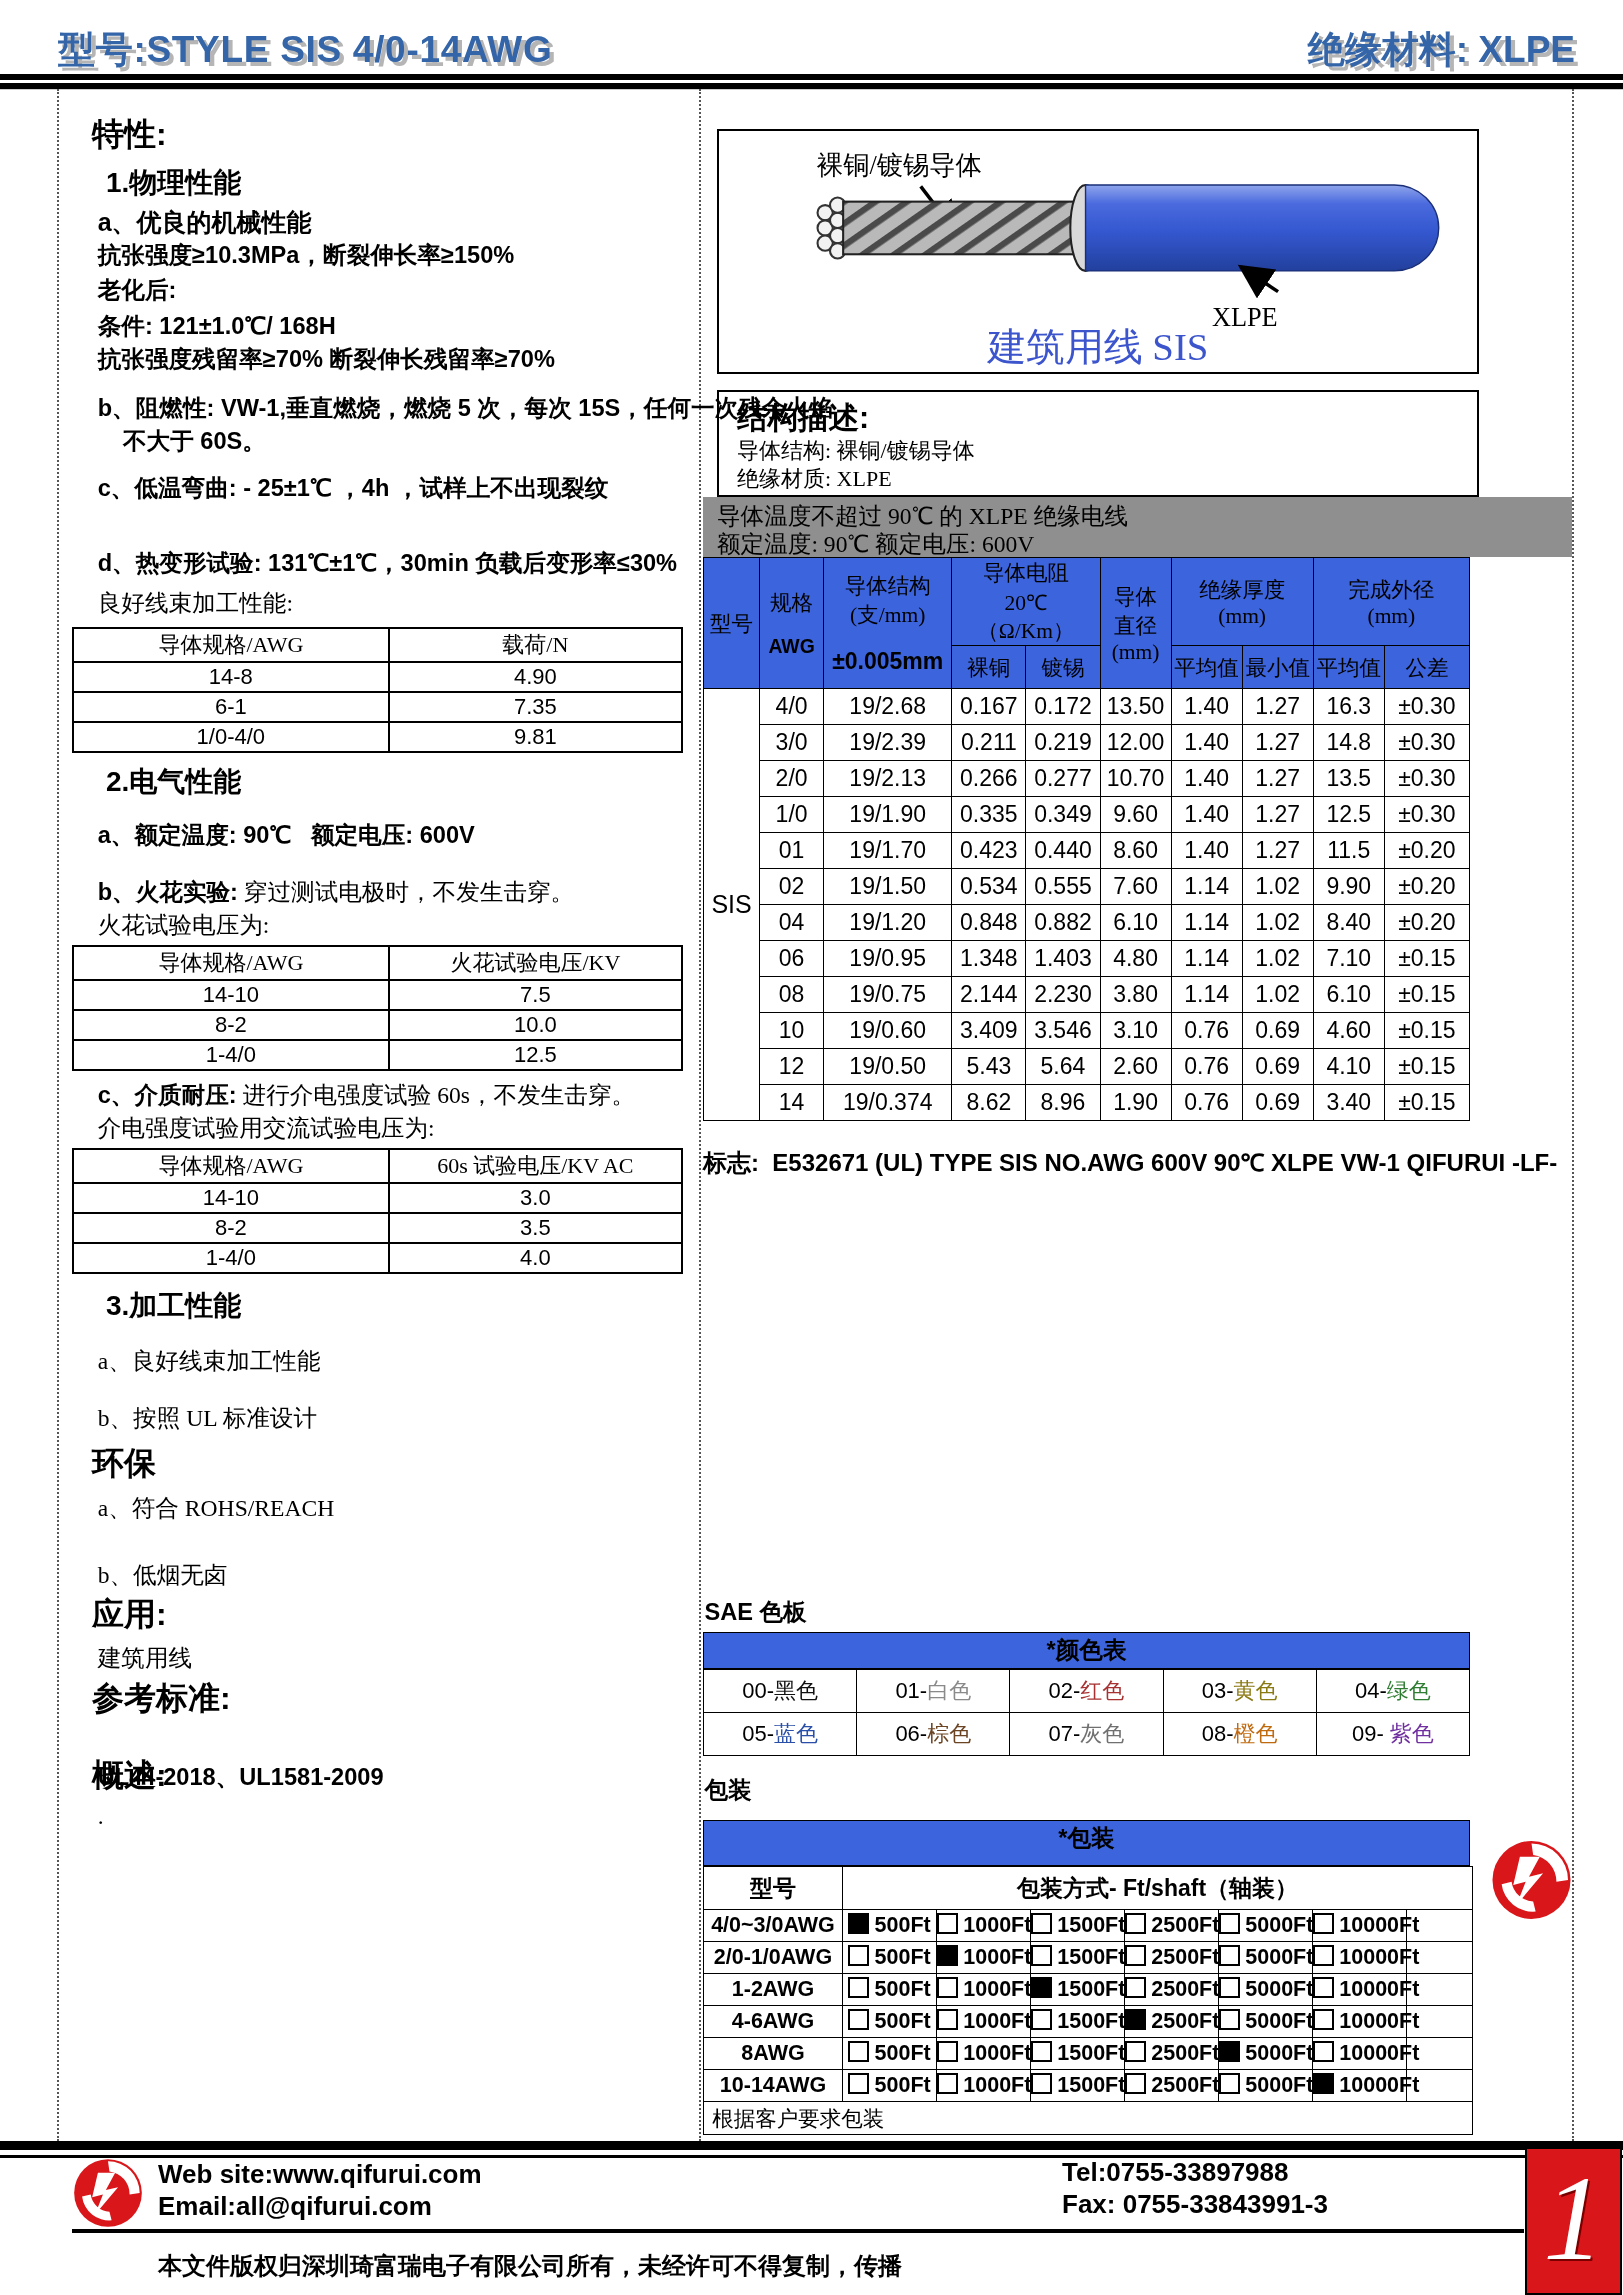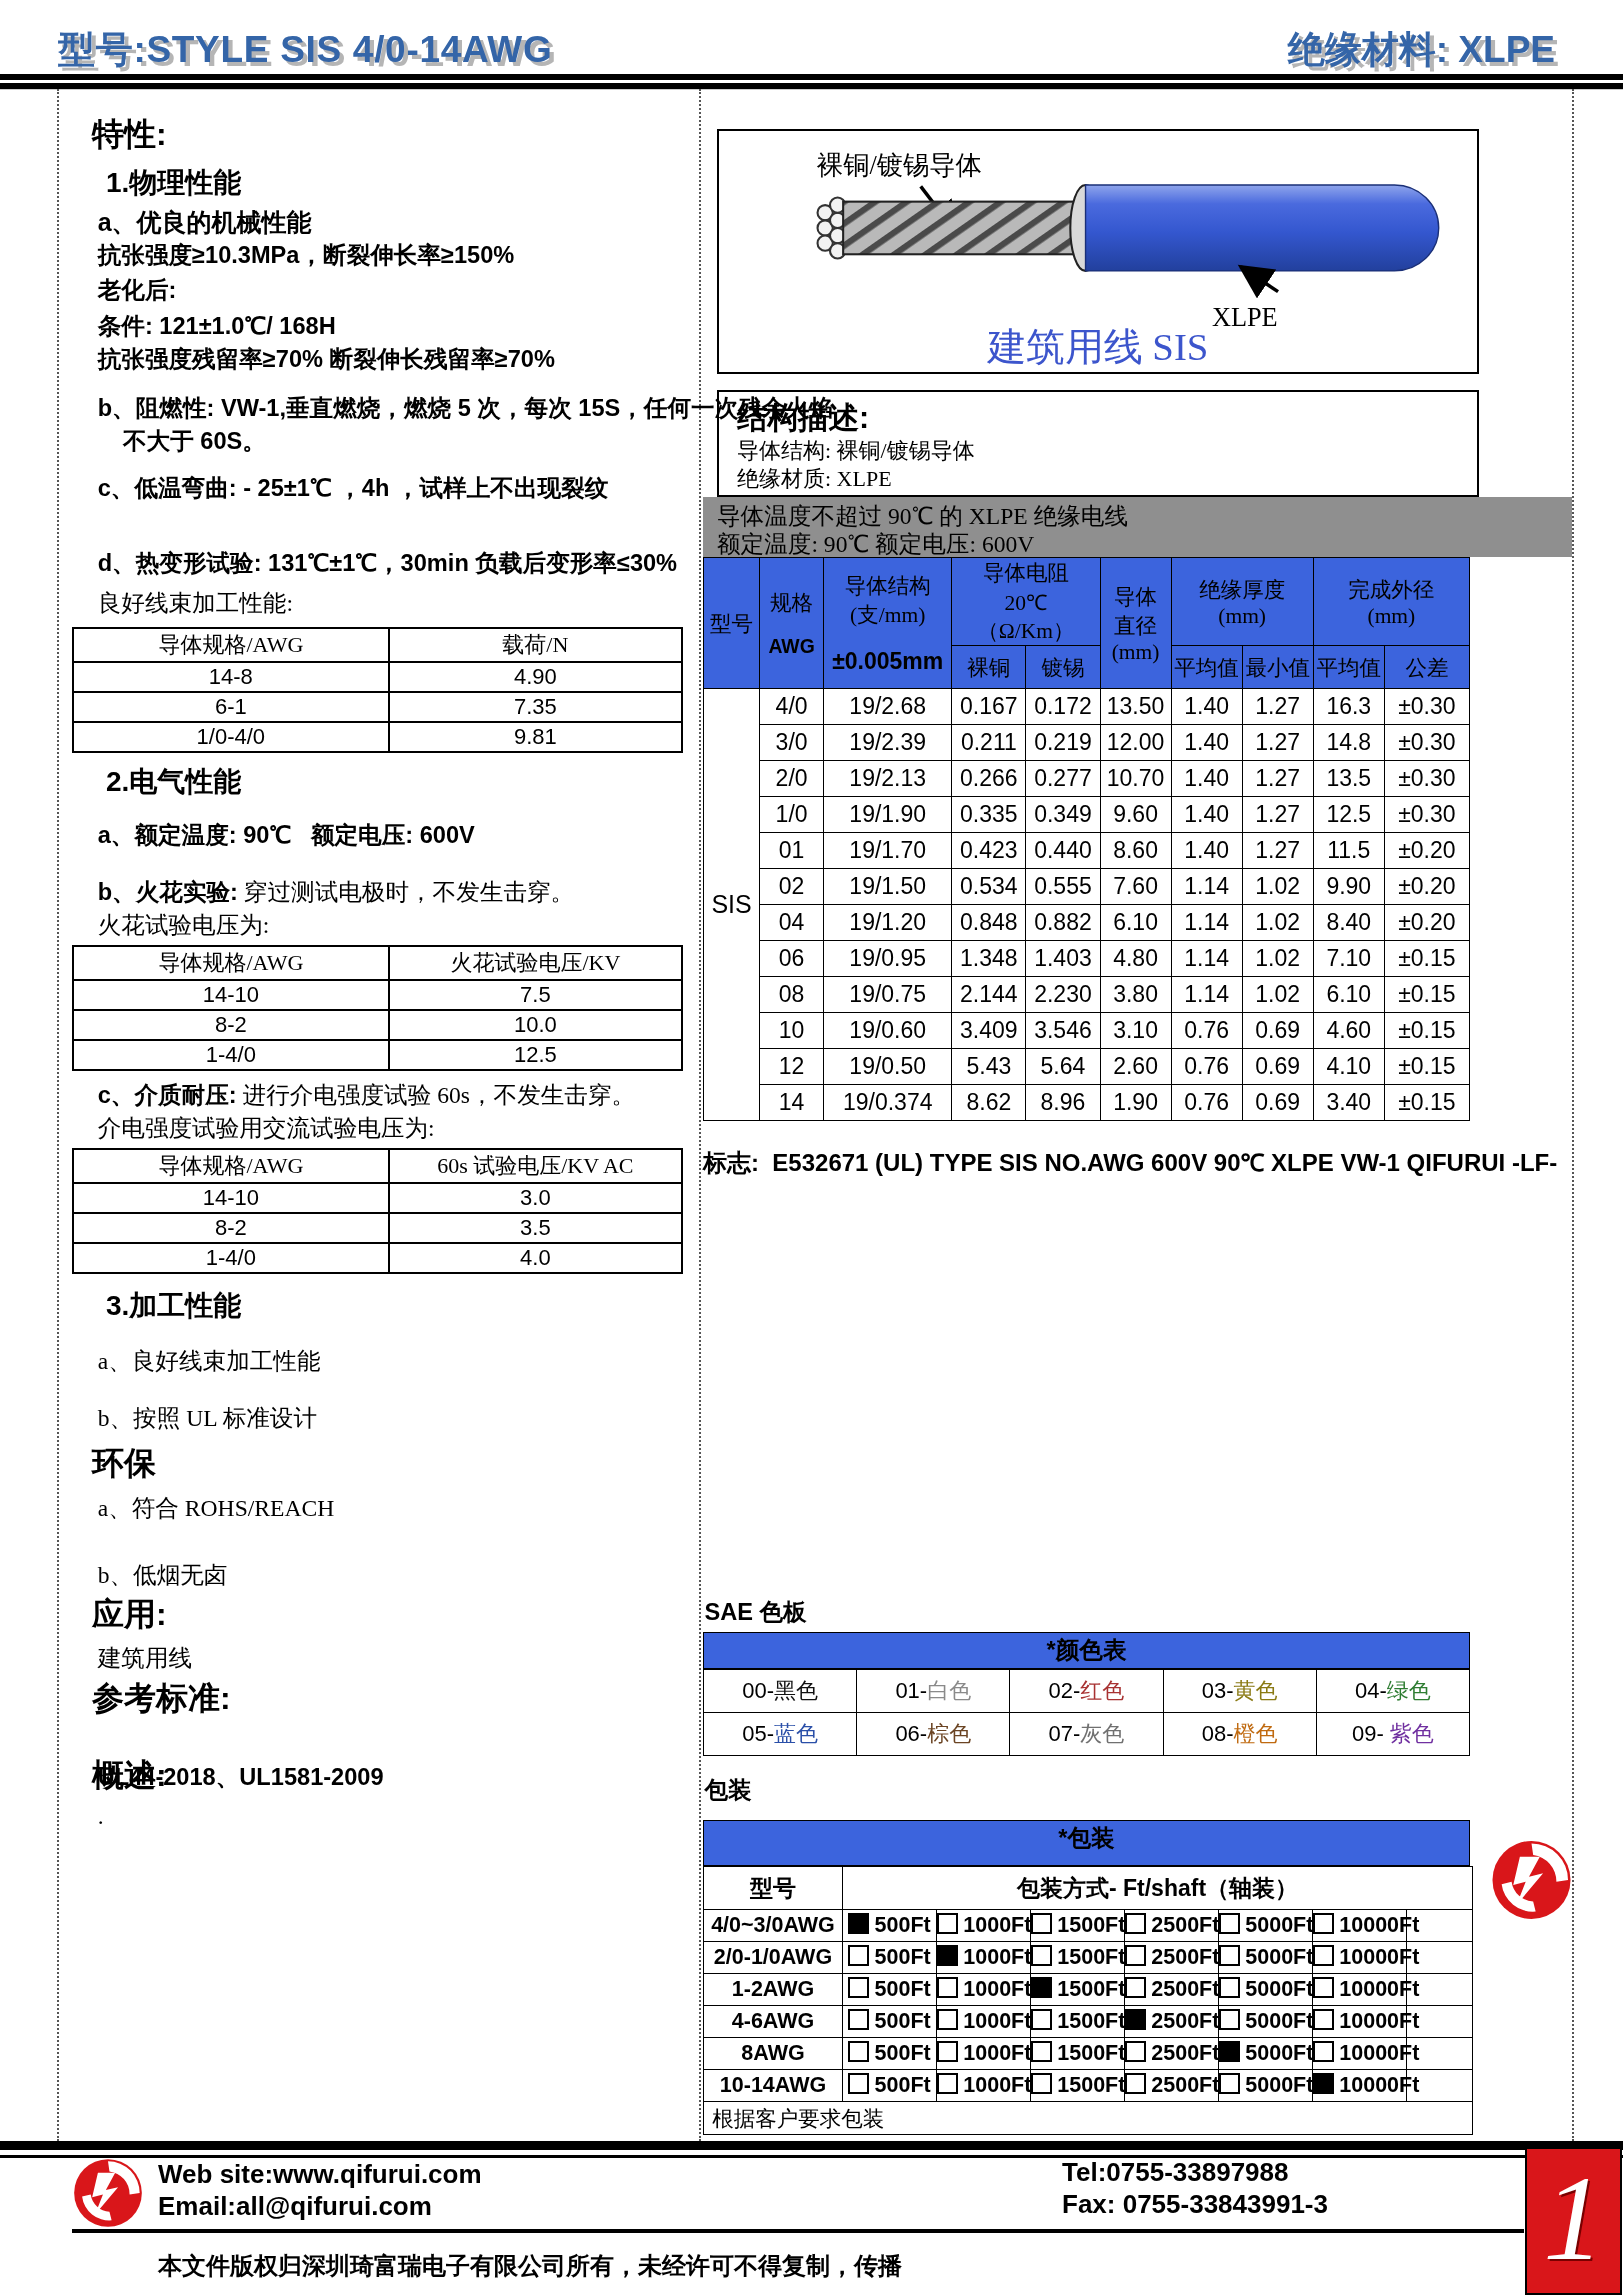--- a/index.html
+++ b/index.html
@@ -1,21 +1,21 @@
 <!DOCTYPE html>
 <html style="--header_blue: #3465a8; --table_blue: #3c64dd; --banner_gray: #8f8f8f; --brand_red: #d9161a; --wire_blue: #3457cf; --caption_blue: #3c55cc;font-size:11px"><head>
 <meta charset="utf-8">
 <style>
   html,body{margin:0;padding:0;background:#fff;}
   .page{position:relative;width:1623px;height:2295px;background:#fff;overflow:hidden;
         font-family:"Liberation Sans",sans-serif;color:#000;}
   
   .hdr-title{position:absolute;left:58px;top:25px;font-size:37px;font-weight:bold;
              color:var(--header_blue);text-shadow:4.2px 3.5px 0 #b5b5b5;letter-spacing:0.7px;}
-  .hdr-right{position:absolute;right:68px;top:25px;font-size:37px;font-weight:bold;
+  .hdr-right{position:absolute;right:48px;top:25px;font-size:37px;font-weight:bold;
              color:var(--header_blue);text-shadow:4.2px 3.5px 0 #b5b5b5;}
   .hdr-rule{position:absolute;left:0;top:74px;width:1623px;height:5.6px;background:#000;
             border-bottom:3.5px solid #fff;box-shadow:0 6.2px 0 #000;}
   
   .content{position:absolute;left:57px;top:89px;width:1513px;height:2052px;
            border-left:2.1px dotted #555;border-right:2.1px dotted #555;}
   .divider{position:absolute;left:640px;top:0;width:0;height:100%;border-left:2.1px dotted #555;}
   
   .l{position:absolute;left:11px;white-space:nowrap;margin-left:22px;}
   .big{font-size:32px;font-weight:bold;}

